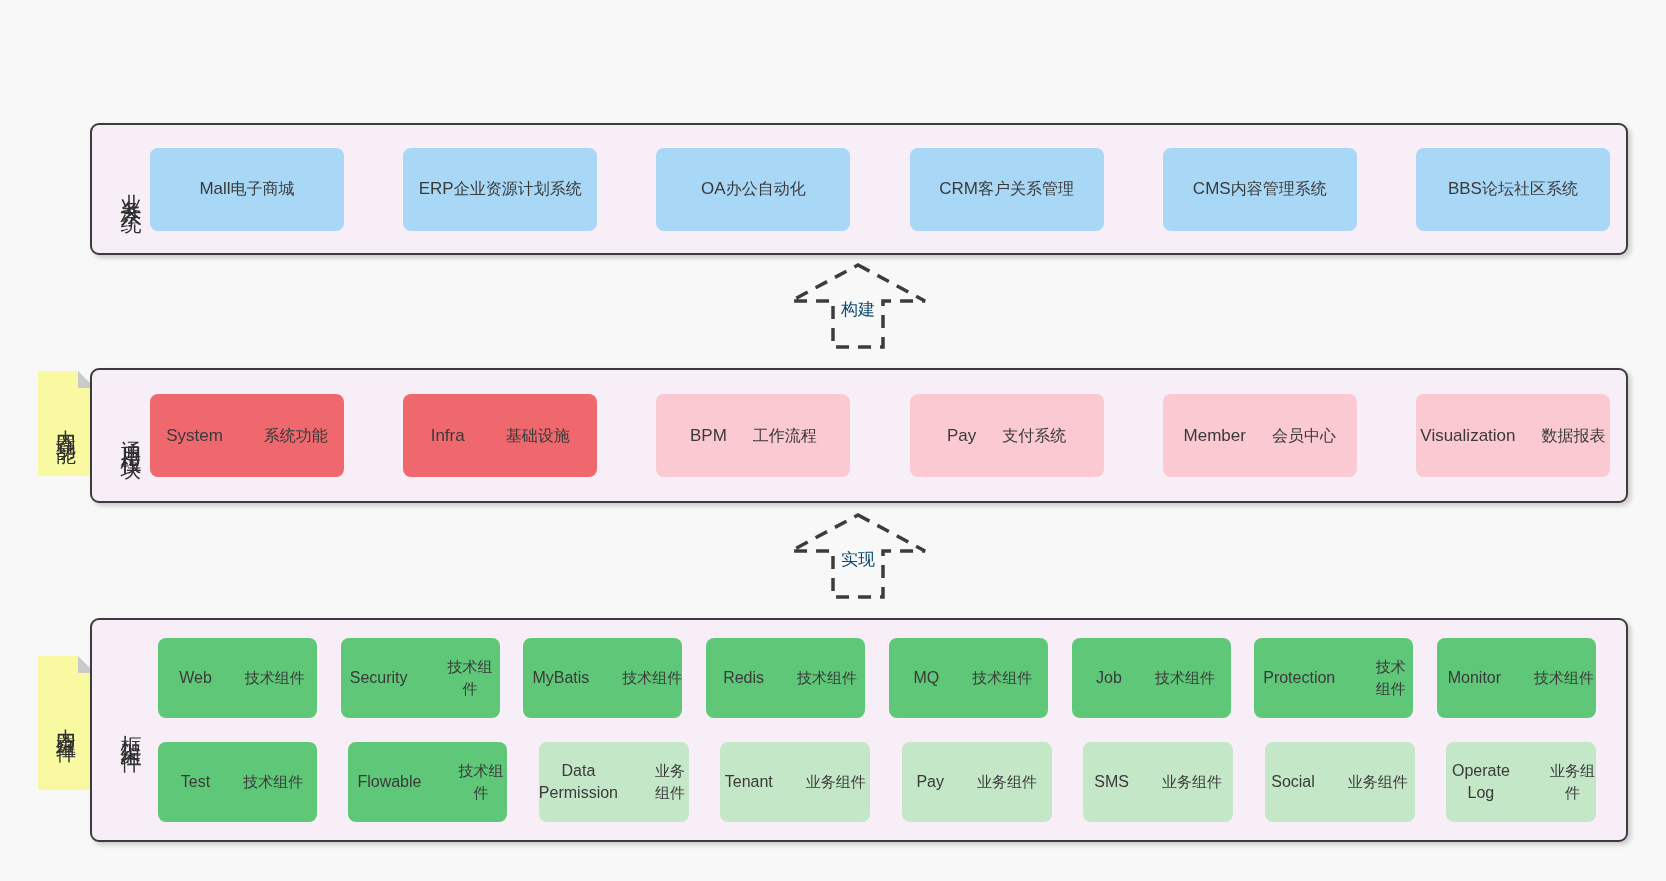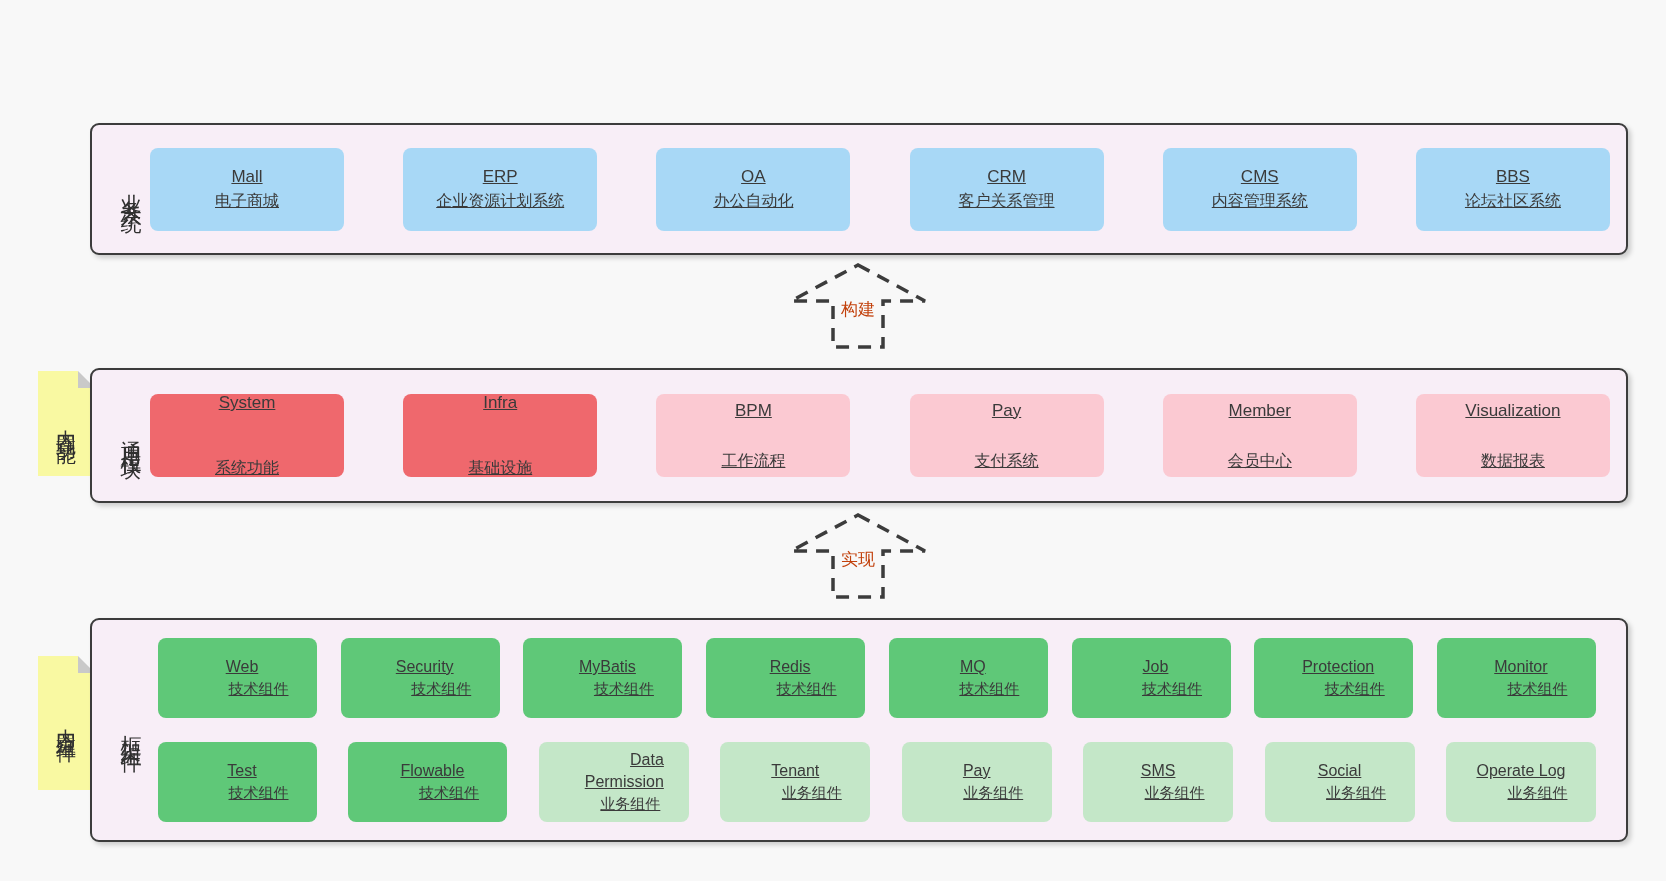--- a/index.html
+++ b/index.html
@@ -25,22 +25,22 @@
   .vlabel{
     writing-mode:vertical-rl;text-orientation:upright;
     font-size:21px;letter-spacing:6px;line-height:1;color:#2f2f2f;
   }
   .layer > .vlabel{margin-left:14px;width:36px;display:flex;justify-content:center;flex:none;}
 
   
   .boxes{flex:1;display:flex;justify-content:space-between;margin:0 16px 0 8px;}
   .rows{flex:1;display:flex;flex-direction:column;gap:24px;margin:0 14px 0 8px;}
   .box{
-    border-radius:8px;display:flex;flex-direction:column;
-    align-items:center;justify-content:center;text-align:right;text-decoration:underline;
+    border-radius:8px;display:flex;flex-direction:row;
+    align-items:center;justify-content:center;text-align:center;
   }
   .l1 .box,.l2 .box{width:194px;height:83px;}
   .l3 .box{width:150px;height:80px;}
   .t{font-size:17px;line-height:24px;}
   .s{font-size:16px;line-height:24px;}
   .l3 .t{font-size:16px;line-height:22px;}
   .l3 .s{font-size:15px;line-height:22px;margin-left:33px;}
   .wrap .t{max-width:100px;}
 
   
@@ -64,21 +64,21 @@
   .s1{top:371px;height:105px;}
   .s2{top:656px;height:134px;}
 
   
   .arrow{position:absolute;left:788px;width:140px;height:88px;z-index:1;}
   .a1{top:262px;}
   .a2{top:512px;}
   .arrow svg{display:block;width:140px;height:88px;}
   .alabel{
     position:absolute;left:50%;top:36px;transform:translateX(-50%);
-    background:#f8f8f8;padding:0 3px;font-size:17px;color:#c2410c;white-space:nowrap;
+    background:#f8f8f8;padding:0 3px;font-size:17px;color:#0c4a6e;white-space:nowrap;
   }
 </style>
 </head>
 <body>
 
 <div class="canvas">
 
   <div class="sticky s1">
     <div class="vlabel">内置功能</div>
   </div>

